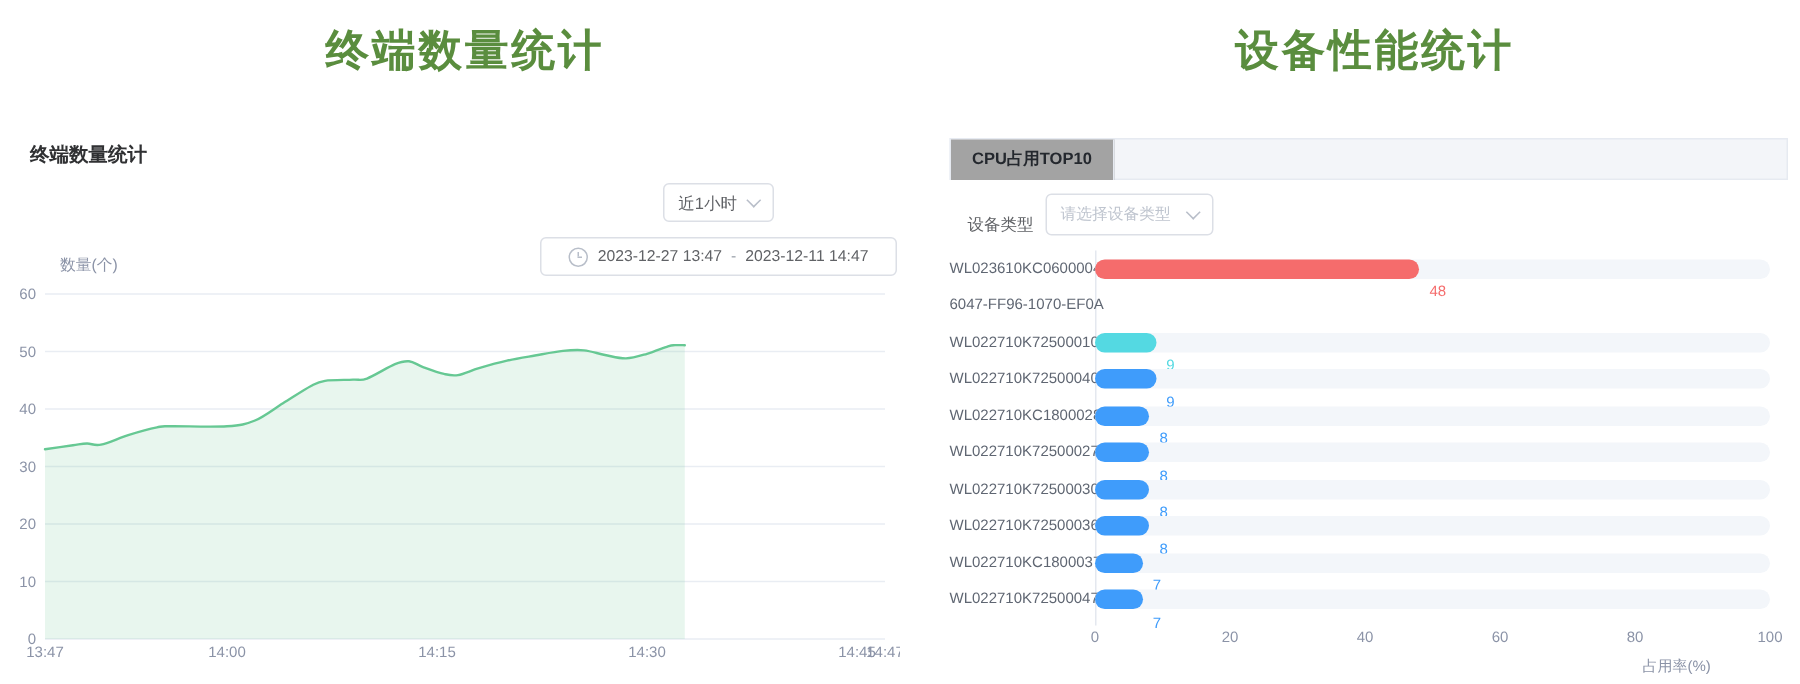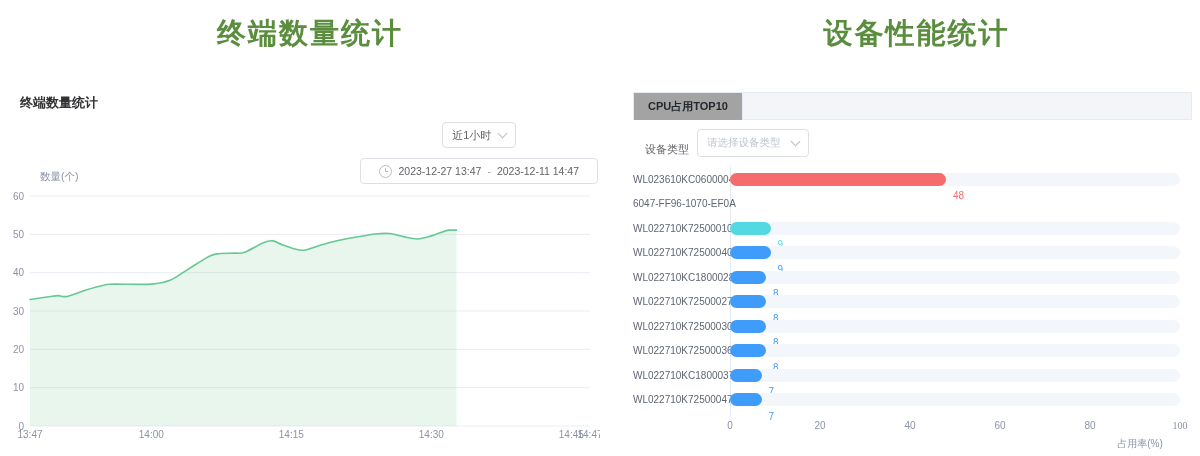--- a/index.html
+++ b/index.html
@@ -47,21 +47,21 @@
 
   .axis-line{position:absolute;left:97px;top:167px;width:1px;height:250px;background:#e4e8ef;}
   .bar-rows{position:absolute;top:167px;left:0;width:560px;}
   .bar-row{display:flex;align-items:center;height:24.5px;}
   .bar-label{flex:none;width:89px;text-align:right;font-size:10px;color:#5f6672;margin-right:8px;white-space:nowrap;}
   .bar-track{position:relative;flex:none;width:450px;height:13px;background:#f3f6fa;border-radius:7px;}
   .bar-fill{position:absolute;left:0;top:0;height:13px;border-radius:7px;}
   .bar-value{position:absolute;top:50%;transform:translateY(-50%);font-size:10px;white-space:nowrap;margin-top:16px;}
   .bar-xaxis{position:absolute;top:420px;left:0;width:560px;height:14px;}
   .bar-xaxis .xtick{position:absolute;transform:translateX(-50%);font-size:10px;color:#8b93a7;}
-  .bar-xlabel{position:absolute;top:437px;left:462px;width:90px;text-align:center;font-size:10px;color:#8b93a7;}
+  .bar-xlabel{position:absolute;top:437px;left:462px;width:90px;text-align:left;font-size:10px;color:#8b93a7;}
 </style>
 </head>
 <body>
 
 <div class="canvas">
 
   <section class="panel left">
     <h1 class="sec-title">终端数量统计</h1>
     <div class="panel-title">终端数量统计</div>
 
@@ -187,18 +187,18 @@
             <span class="bar-value" style="left: 38.5px; color: rgb(63, 156, 251);">7</span>
           </div>
         </div>
       </div>
     <div class="bar-xaxis" id="bar-xaxis">
         <span class="xtick" style="left: 97px;">0</span>
         <span class="xtick" style="left: 187px;">20</span>
         <span class="xtick" style="left: 277px;">40</span>
         <span class="xtick" style="left: 367px;">60</span>
         <span class="xtick" style="left: 457px;">80</span>
-        <span class="xtick" style="left: 547px; font-family: Liberation Serif, serif;">100</span>
+        <span class="xtick" style="left: 547px;">100</span>
       </div>
     <div class="bar-xlabel">占用率(%)</div>
   </section>
 
 </div>
 
 </body></html>

